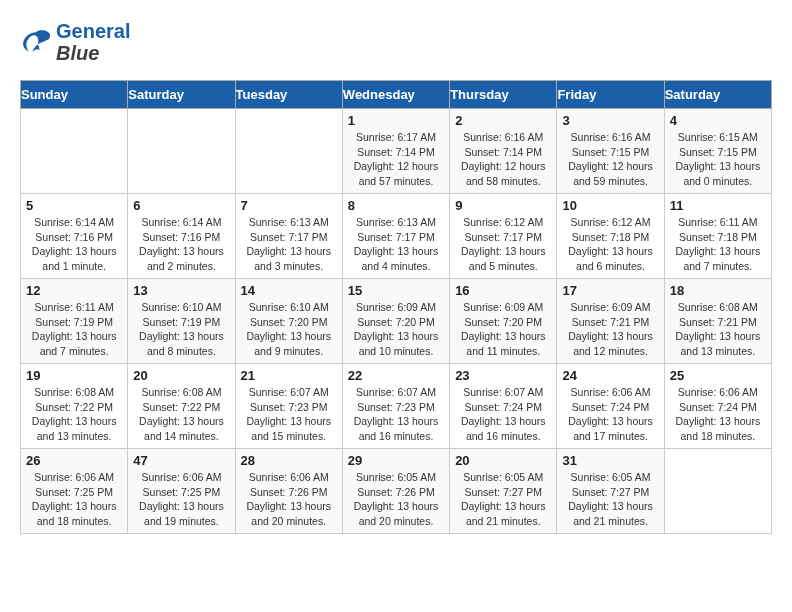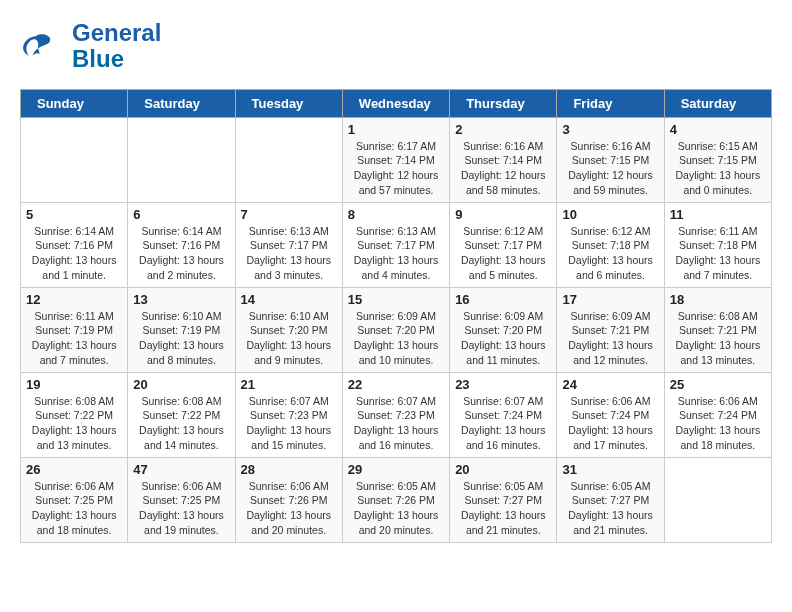--- a/index.html
+++ b/index.html
@@ -15,25 +15,24 @@
       justify-content: space-between;
       align-items: flex-start;
       margin-bottom: 16px;
     }
     .logo {
       display: flex;
       align-items: center;
       gap: 4px;
     }
     .logo-text {
-      font-size: 24px;
+      font-size: 20px;
       font-weight: bold;
       color: #333;
       line-height: 1.1;
-      margin-left: 16px;
     }
     .logo-text span {
       color: #1a5fa8;
     }
     .logo-bird {
       width: 32px;
       height: 28px;
     }
     .title-block {
       text-align: right;
@@ -51,21 +50,21 @@
     table {
       width: 100%;
       border-collapse: collapse;
       table-layout: fixed;
     }
     thead tr th {
       background-color: #1a5fa8;
       color: #fff;
       font-size: 13px;
       font-weight: bold;
-      padding: 6px 16px;
+      padding: 6px 0;
       text-align: left;
       border: 1px solid #aaa;
     }
     tbody tr td {
       border: 1px solid #ccc;
       vertical-align: top;
       padding: 4px 5px;
       font-size: 11px;
       color: #333;
       height: 85px;
@@ -95,21 +94,21 @@
 <body>
 
 <div class="header">
   <div class="logo">
     <svg class="logo-bird" viewBox="0 0 36 30" xmlns="http://www.w3.org/2000/svg">
       <path d="M18 4 C22 0, 34 2, 34 8 C34 14, 24 14, 20 18 C20 18, 22 10, 18 8 C14 6, 10 10, 8 14 C6 18, 8 24, 10 26 C6 24, 2 20, 4 14 C6 8, 12 4, 18 4Z" fill="#1a5fa8"></path>
       <path d="M20 18 C20 18, 16 20, 14 26 C16 24, 20 22, 22 24 C22 20, 20 18, 20 18Z" fill="#1a5fa8"></path>
     </svg>
     <div class="logo-text">
       <div><span>General</span></div>
-      <div><span style="color:#0369a1;">Blue</span></div>
+      <div><span style="color:#404040;font-style:italic;">Blue</span></div>
     </div>
   </div>
   <div class="title-block">
     <h1></h1>
     <h2></h2>
   </div>
 </div>
 
 <table>
   <thead>

